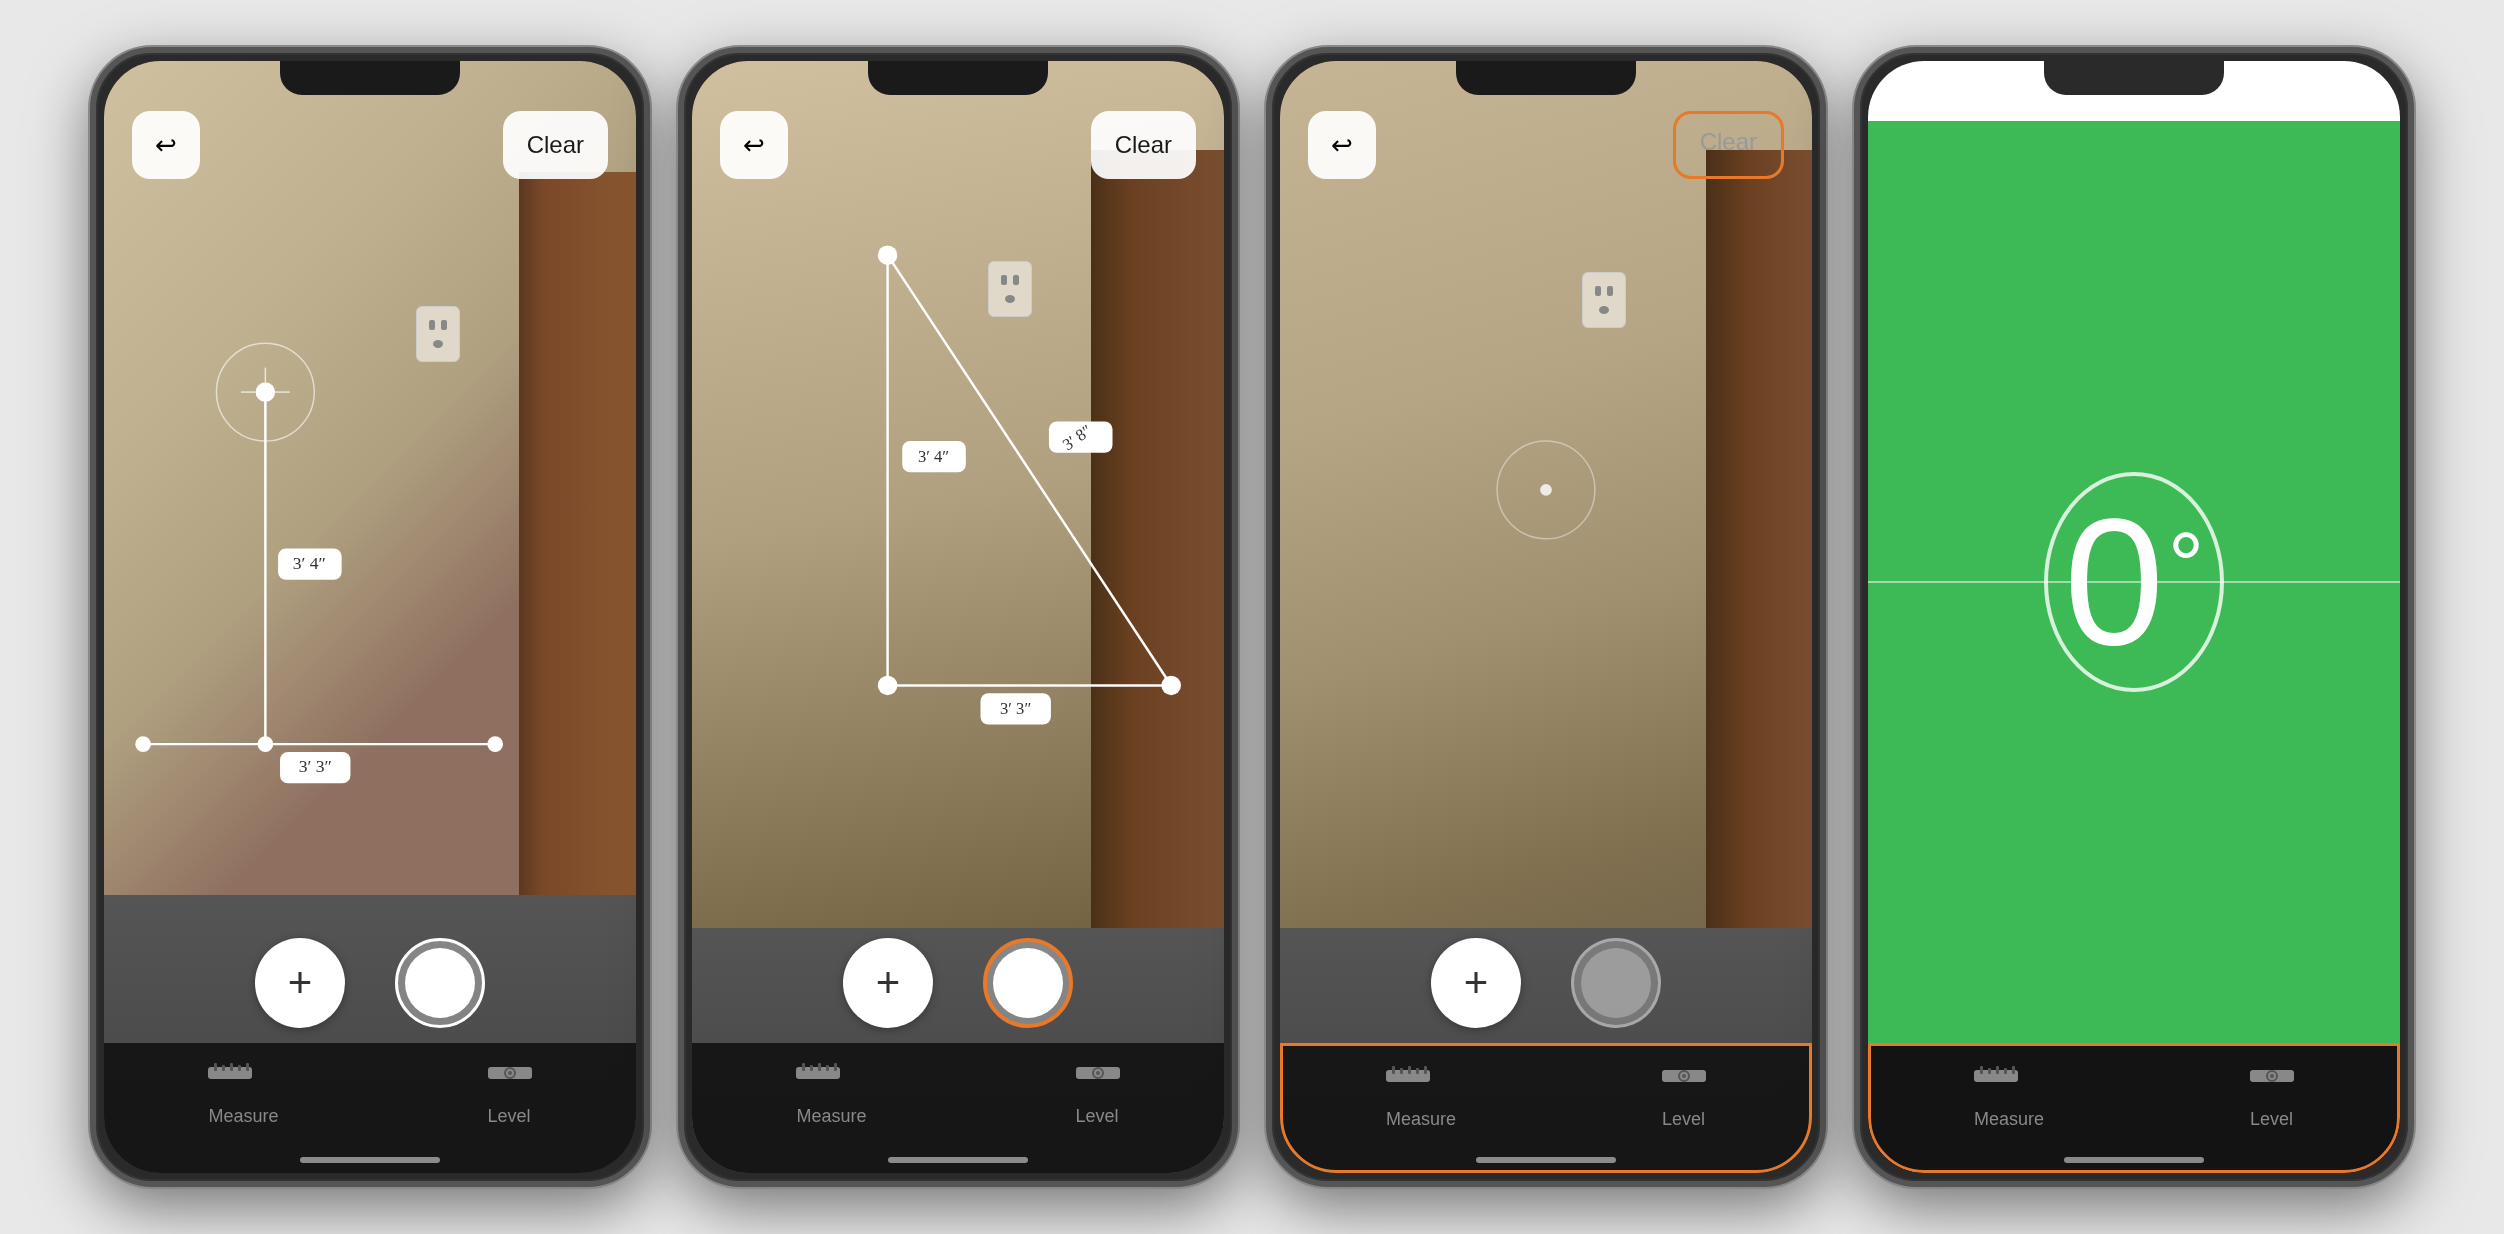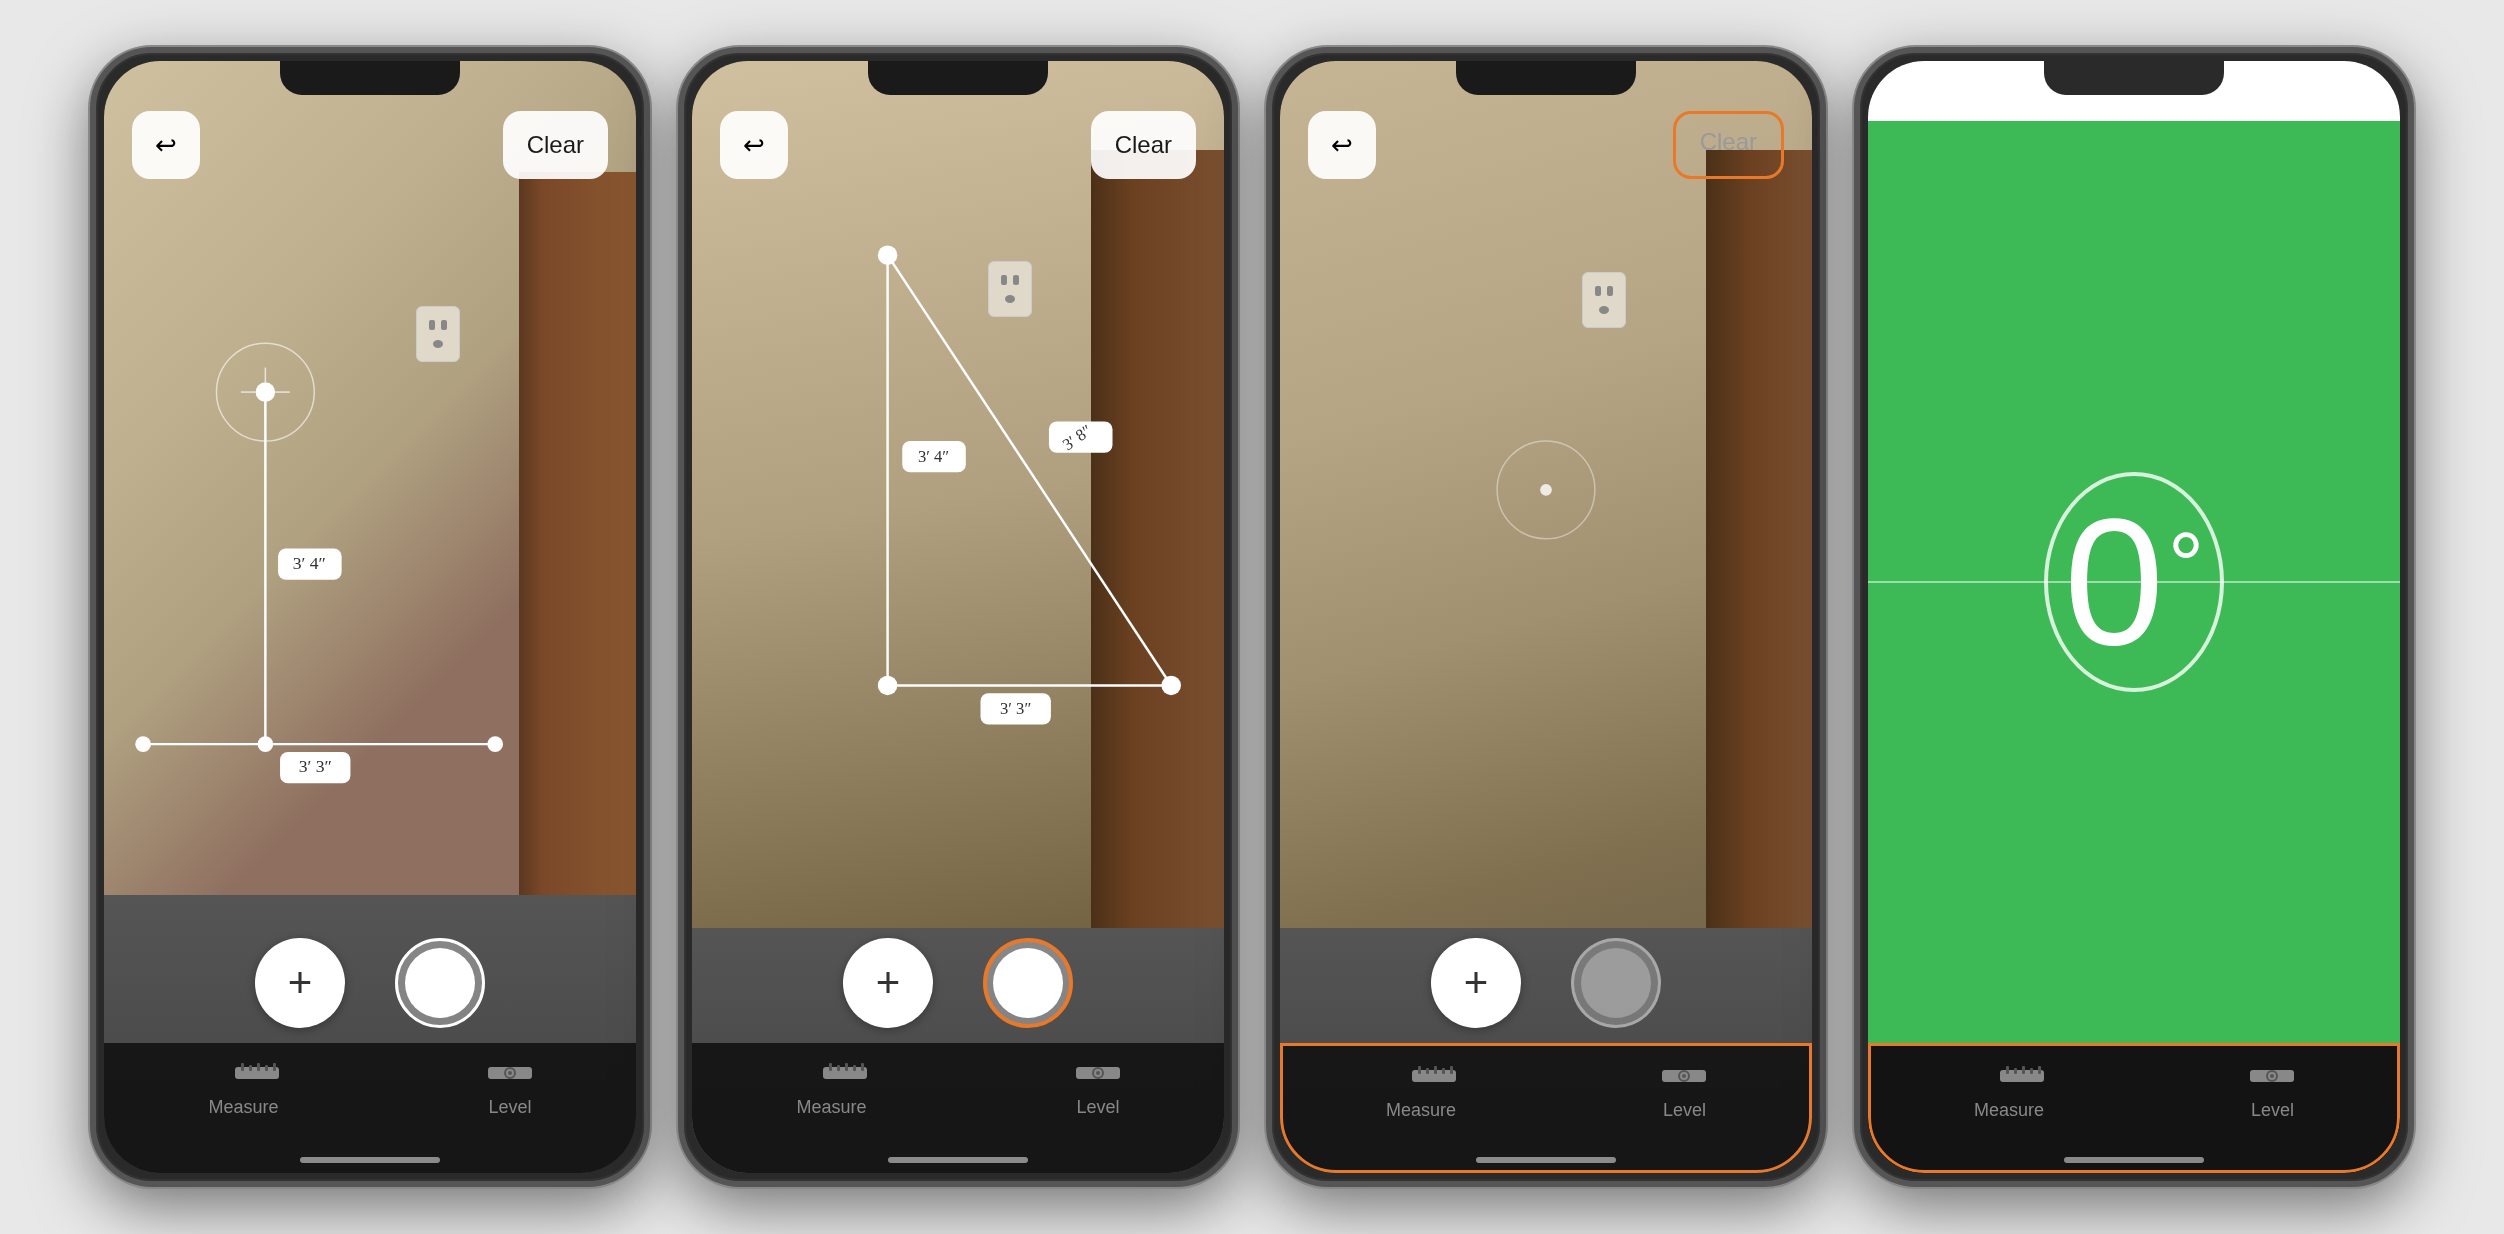--- a/index.html
+++ b/index.html
@@ -157,22 +157,22 @@
       z-index: 50;
       border-radius: 0 0 56px 56px;
     }
     .tab-bar-orange {
       border: 3px solid #e8792a;
       border-radius: 0 0 56px 56px;
     }
     .tab-item {
       display: flex;
       flex-direction: column;
-      align-items: flex-end;
-      gap: 12px;
+      align-items: flex-start;
+      gap: 21px;
       color: #888;
       font-size: 18px;
     }
     .tab-label {
       font-size: 18px;
       color: #888;
     }
     
     .home-indicator {
       position: absolute;

